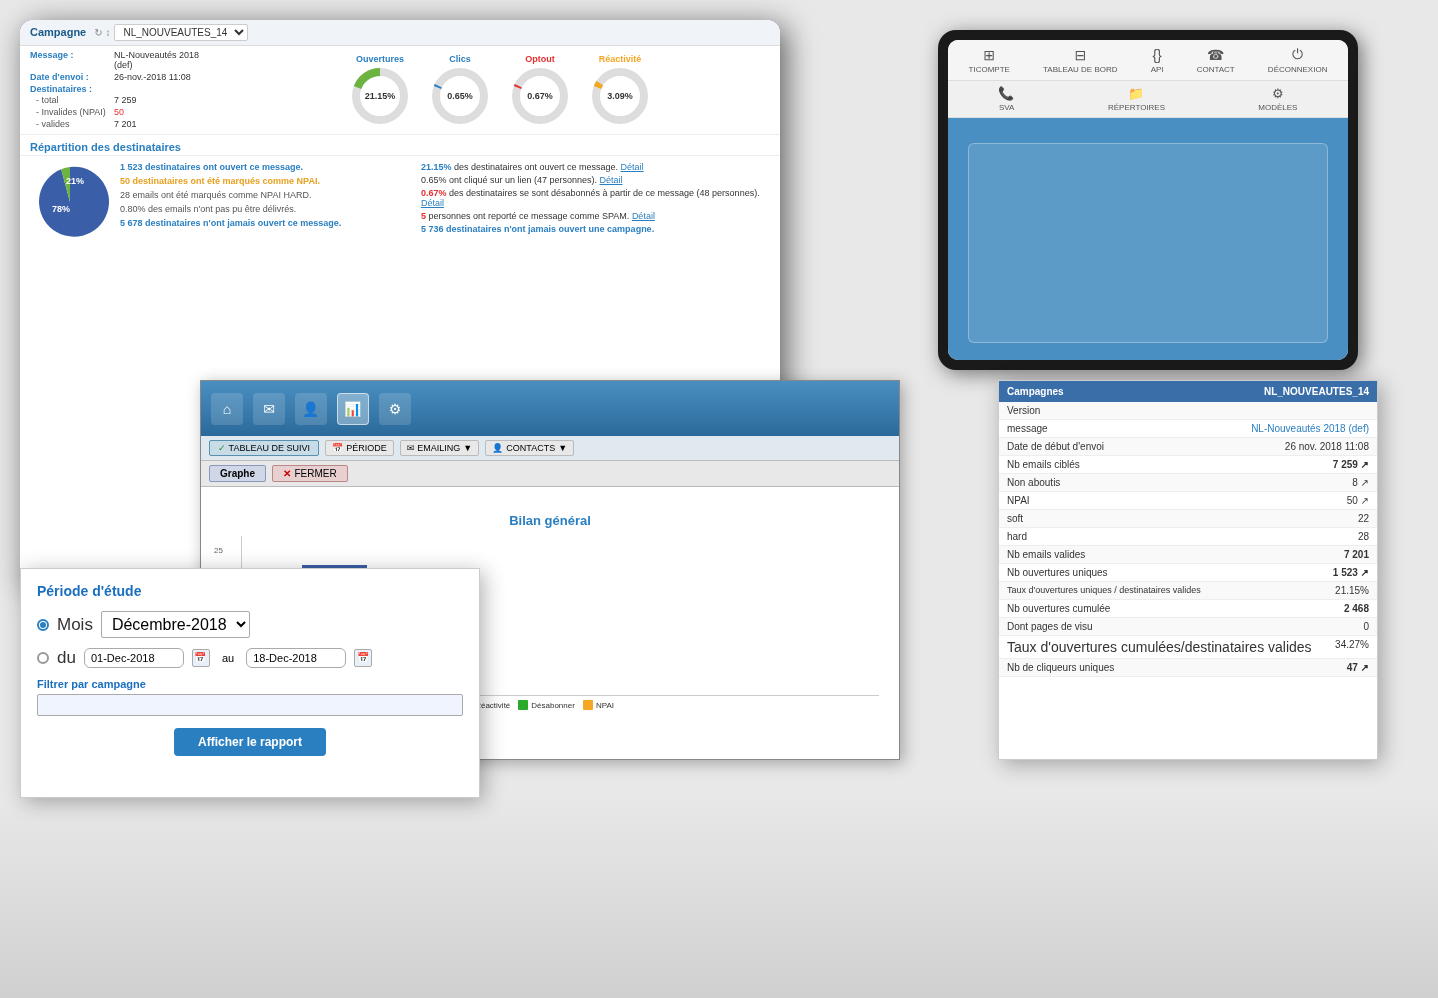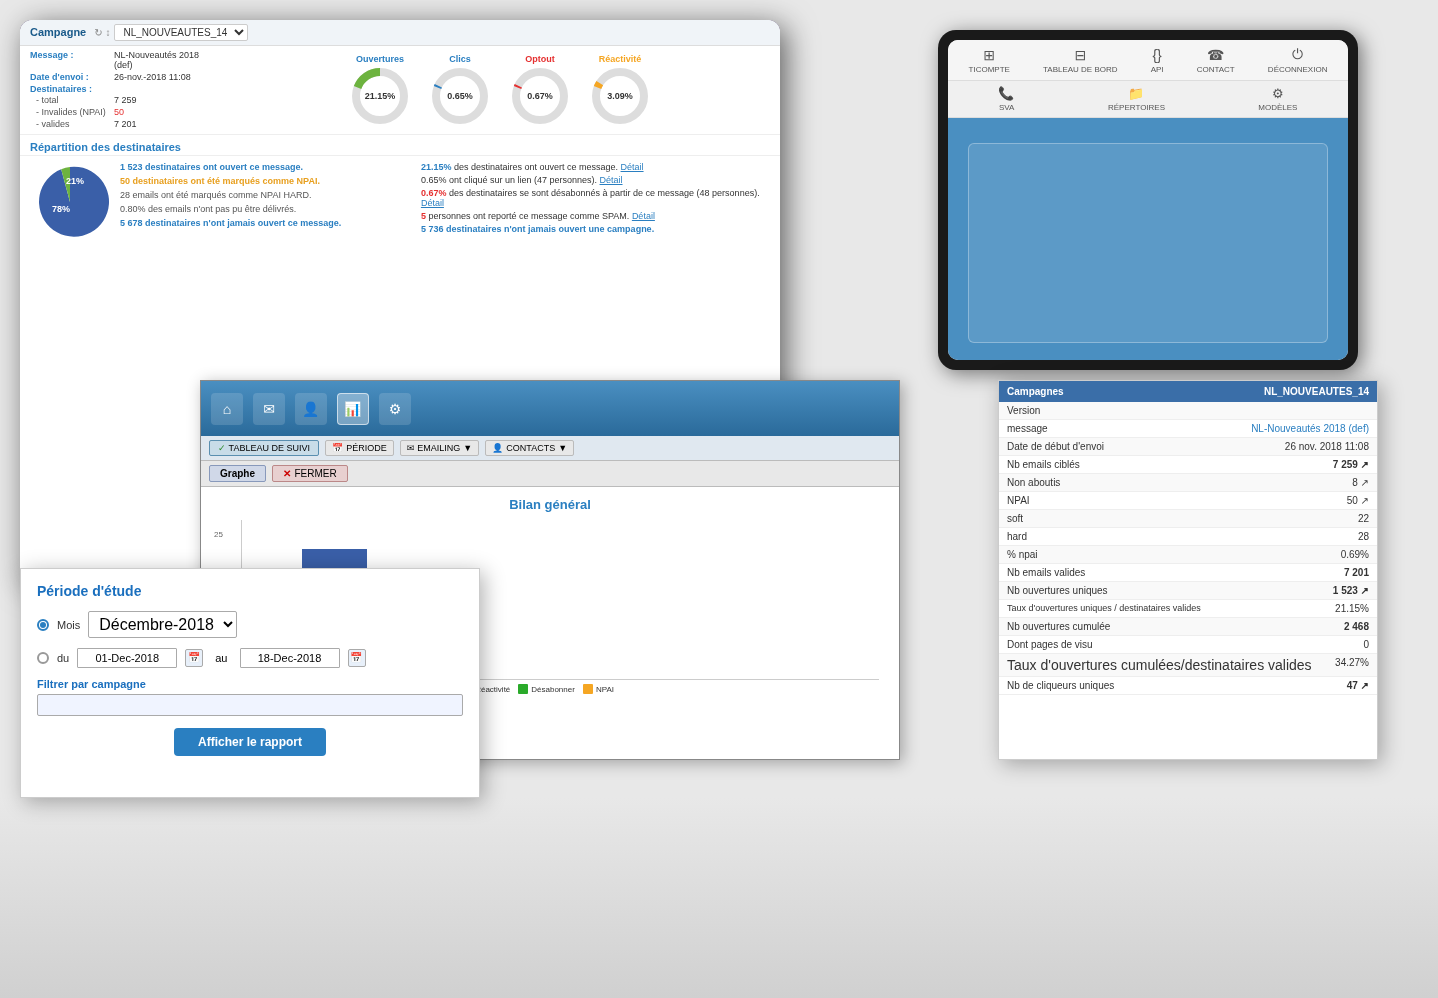--- a/index.html
+++ b/index.html
@@ -289,31 +289,30 @@
     .form-row {
       display: flex;
       align-items: center;
       gap: 8px;
       margin-bottom: 10px;
     }
     .radio-label {
       display: flex;
       align-items: center;
       gap: 4px;
-      font-size: 11px;
+      font-size: 17px;
       color: #333;
       text-align: right;
     }
     .form-input {
       border: 1px solid #aaa;
       padding: 3px 6px;
       font-size: 11px;
-      border-radius: 1px;
+      border-radius: 6px;
       background: #fff;
-      text-align: center;
     }
     .form-select {
       border: 1px solid #aaa;
       padding: 3px 6px;
       font-size: 16px;
       border-radius: 2px;
       background: #fff;
     }
     .cal-icon {
       display: inline-block;
@@ -431,21 +430,21 @@
       cursor: pointer;
       display: flex;
       align-items: center;
       gap: 3px;
     }
 
     .chart-area {
       background: #fff;
       height: calc(100% - 110px);
       position: relative;
-      padding: 10px 10px 40px;
+      padding: 26px 10px 40px;
     }
     .chart-title {
       text-align: center;
       font-size: 13px;
       font-weight: bold;
       color: #2a7fc1;
       margin-bottom: 8px;
     }
     .chart-body {
       position: relative;
@@ -807,24 +806,20 @@
     </div>
     <div class="panel-row">
       <span class="panel-key">soft</span>
       <span class="panel-value">22</span>
     </div>
     <div class="panel-row">
       <span class="panel-key">hard</span>
       <span class="panel-value">28</span>
     </div>
     <div class="panel-row">
-      <span class="panel-key">% npai</span>
-      <span class="panel-value">0.69%</span>
-    </div>
-    <div class="panel-row">
       <span class="panel-key">Nb emails valides</span>
       <span class="panel-value bold">7 201</span>
     </div>
     <div class="panel-row">
       <span class="panel-key">Nb ouvertures uniques</span>
       <span class="panel-value bold">1 523 ↗</span>
     </div>
     <div class="panel-row">
       <span class="panel-key" style="font-size:9px;">Taux d'ouvertures uniques / destinataires valides</span>
       <span class="panel-value">21.15%</span>

